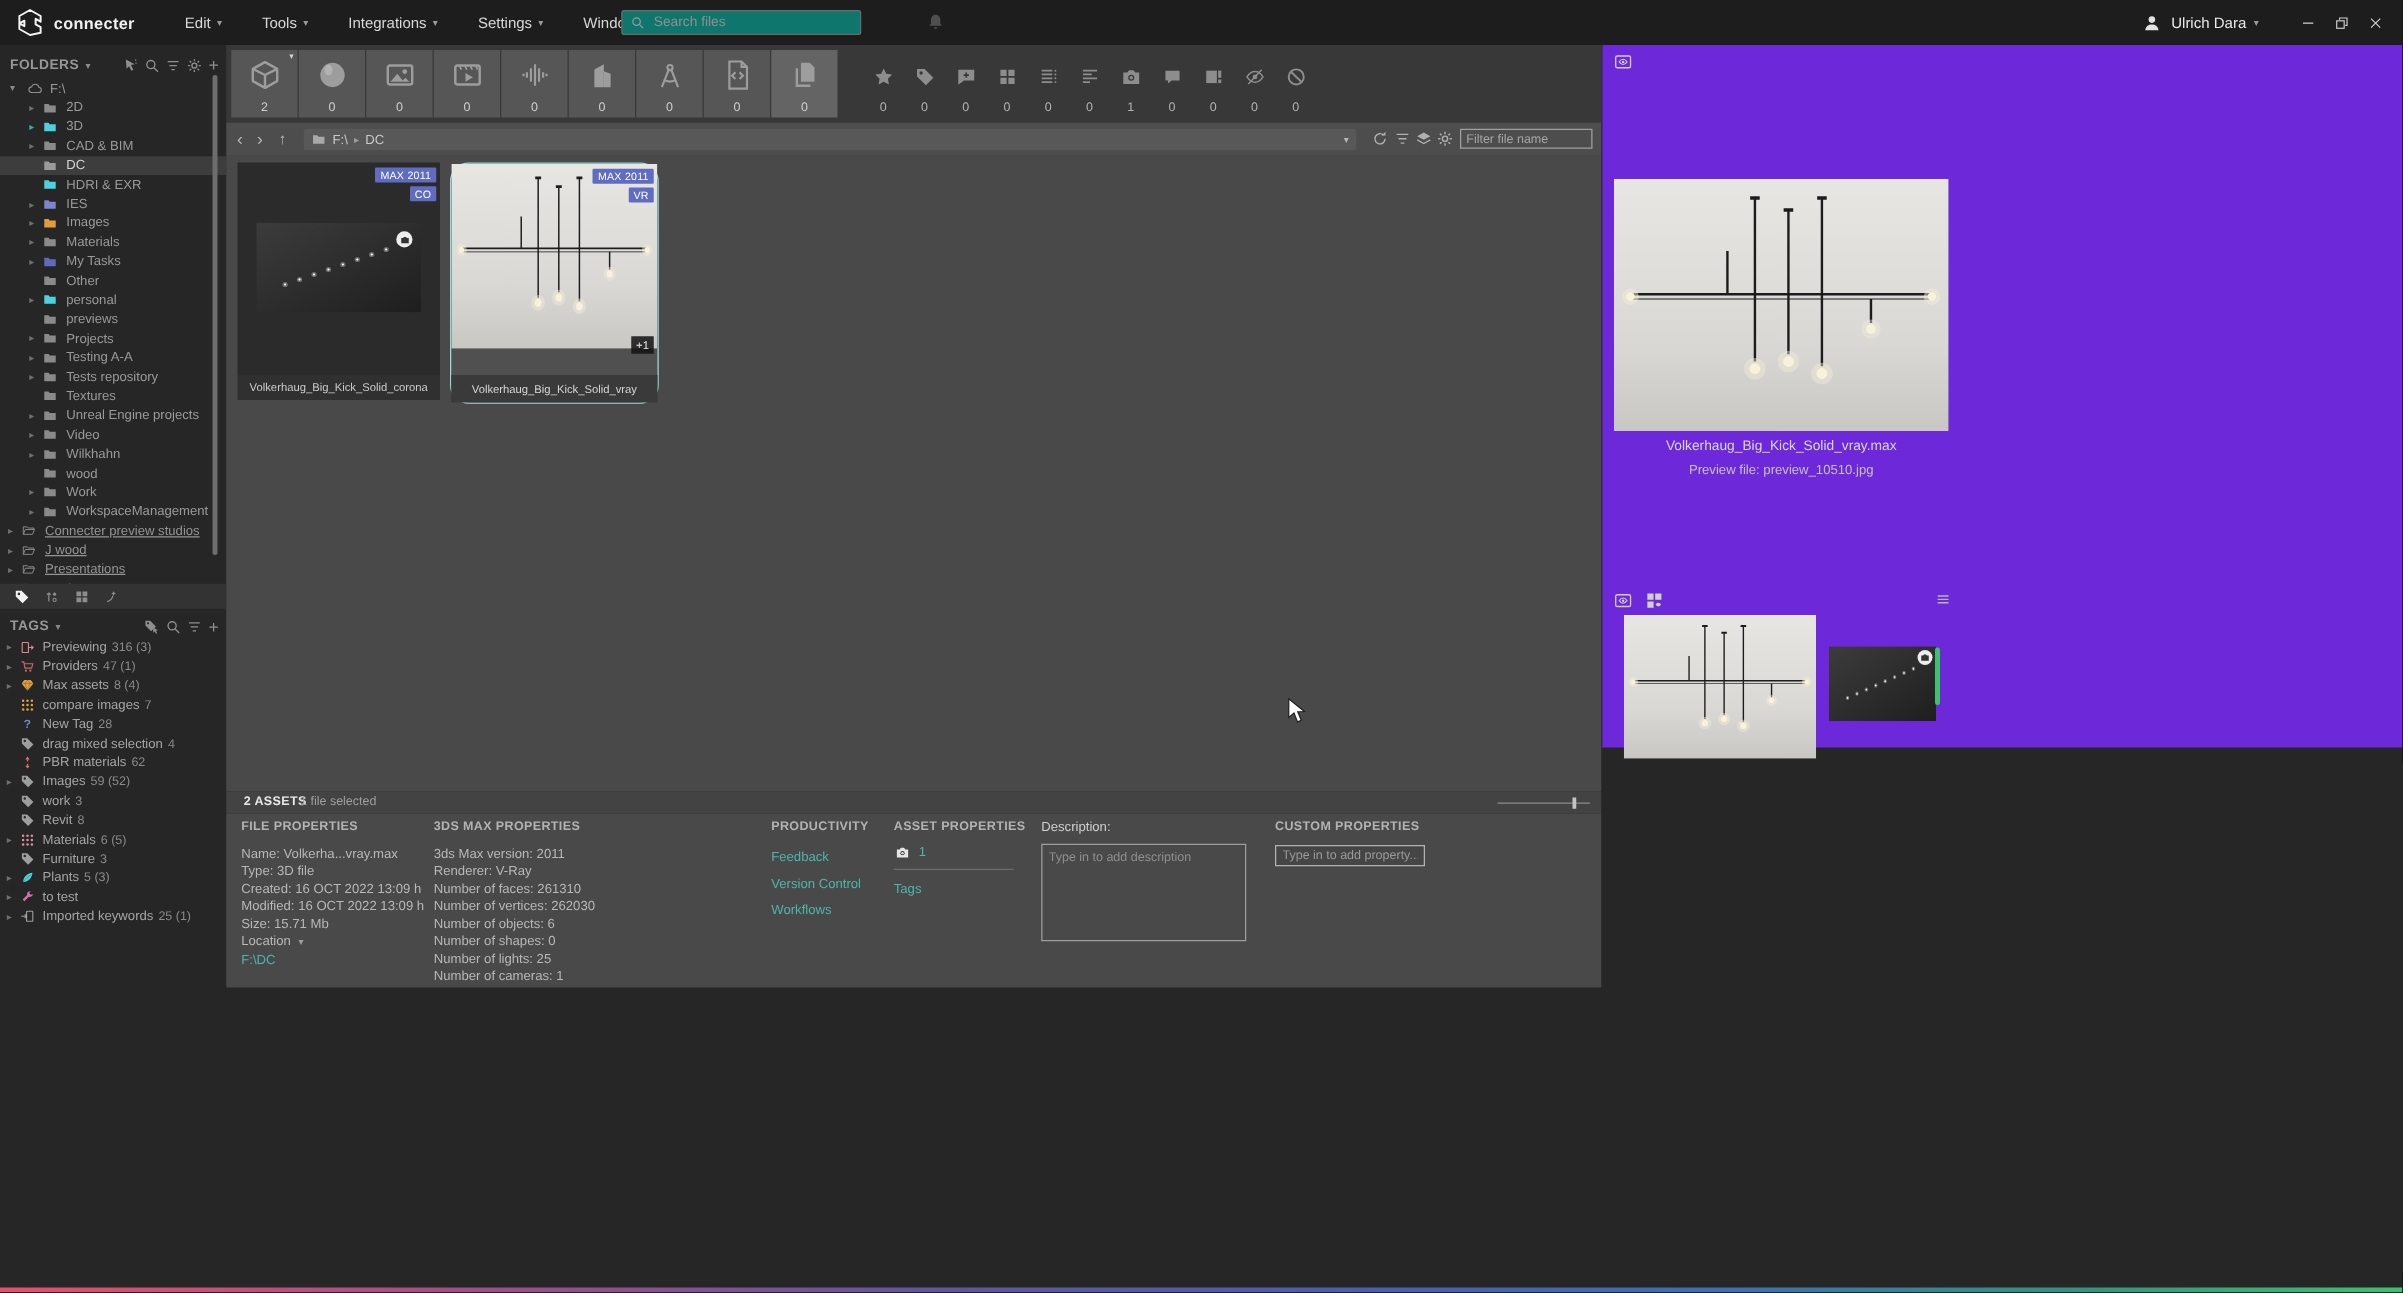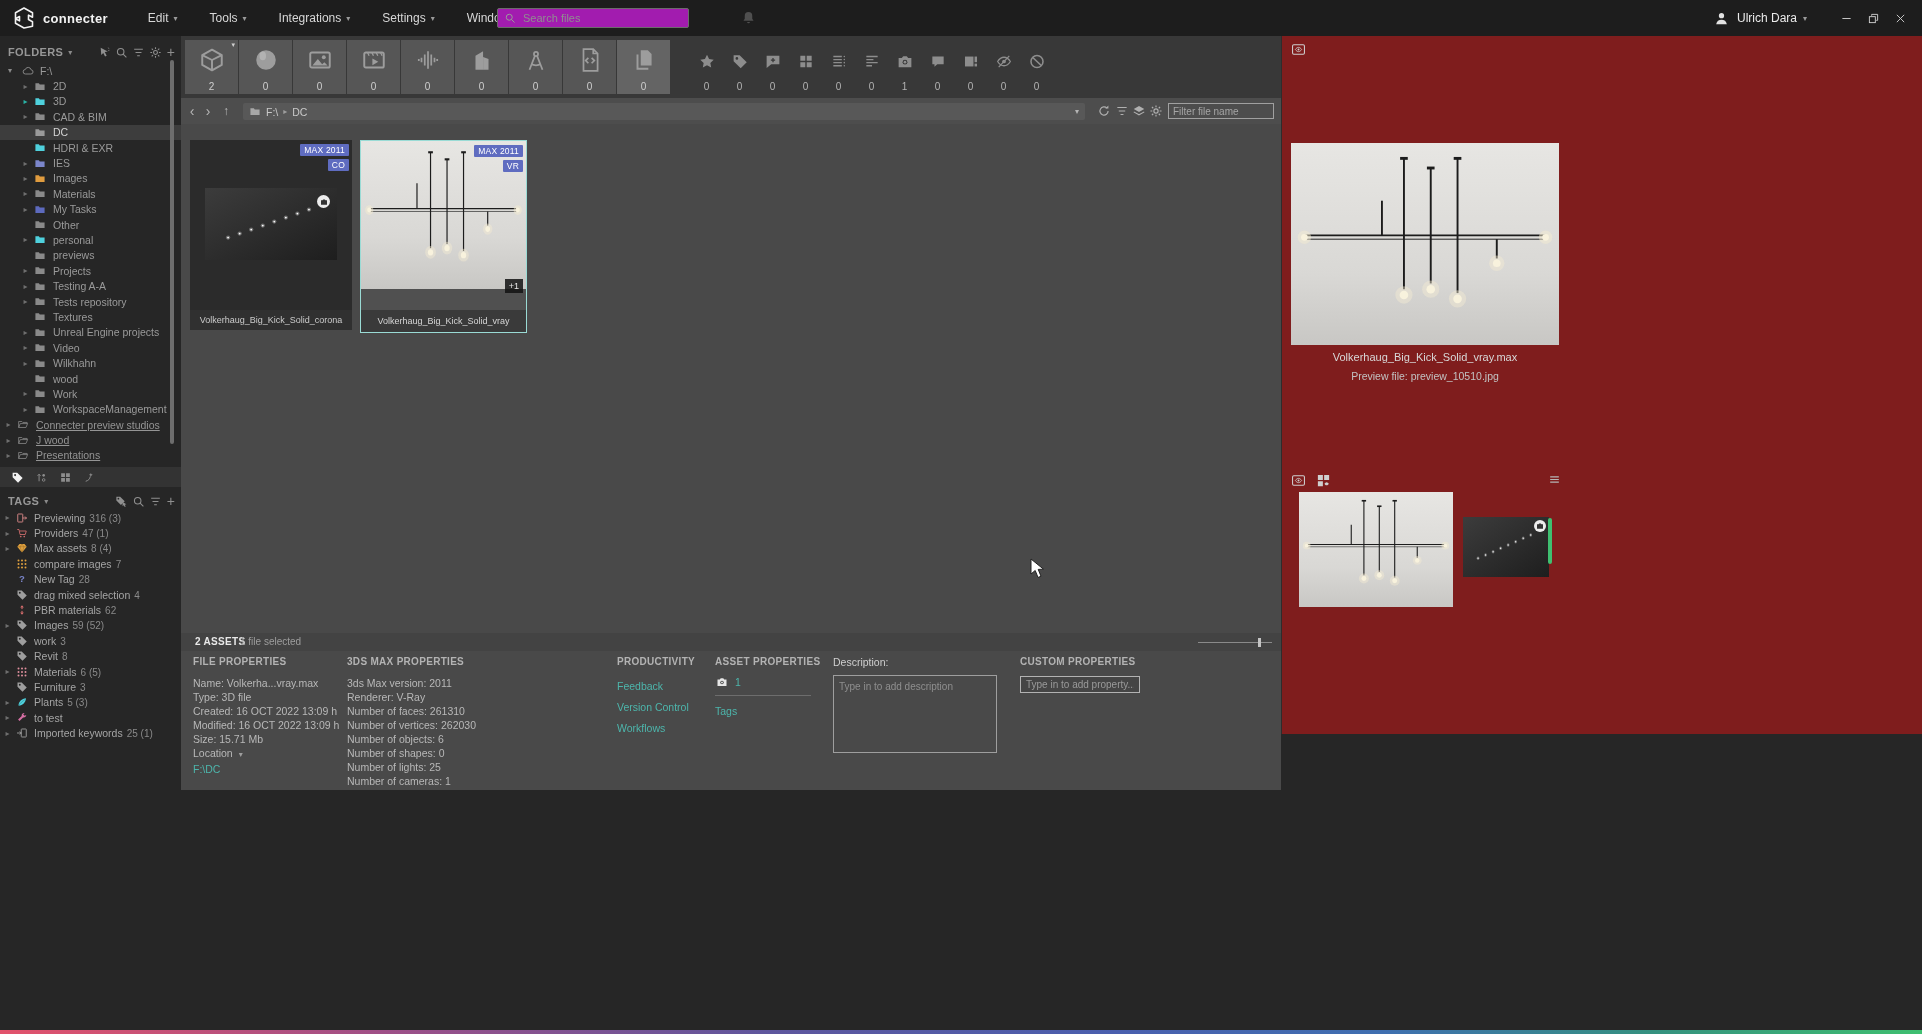--- a/index.html
+++ b/index.html
@@ -9,21 +9,21 @@
   .ico svg{width:100%;height:100%;display:block;}
 
   
   .titlebar{position:absolute;left:0;top:0;width:100%;height:36px;background:#1d1d1d;display:flex;align-items:center;}
   .logo{display:flex;align-items:center;margin-left:12px;}
   .logo .ico{width:24px;height:24px;color:#f2f2f2;}
   .appname{font-size:13px;font-weight:bold;color:#f2f2f2;margin-left:7px;letter-spacing:.3px;}
   .menus{display:flex;margin-left:40px;gap:32px;}
   .menu-item{font-size:12px;color:#d8d8d8;display:flex;align-items:center;gap:5px;cursor:default;}
   .menu-item .mcaret{font-size:8px;color:#9a9a9a;}
-  .tb-search{position:absolute;left:497px;top:8px;width:192px;height:20px;background:#a21caf;border:1px solid #6b6b6b;border-radius:2px;display:flex;align-items:center;padding:0 6px;}
+  .tb-search{position:absolute;left:497px;top:8px;width:192px;height:20px;background:#0f766e;border:1px solid #6b6b6b;border-radius:2px;display:flex;align-items:center;padding:0 6px;}
   .tb-search .ico{width:12px;height:12px;color:#9a9a9a;flex:none;}
   .tb-search input{flex:1;background:transparent;border:none;outline:none;color:#ddd;font-size:11px;margin-left:5px;min-width:0;}
   .tb-search input::placeholder{color:#8f8f8f;}
   .bell{position:absolute;left:741px;top:10px;width:15px;height:15px;color:#4f4f4f;}
   .tb-right{position:absolute;right:0;top:0;height:36px;display:flex;align-items:center;}
   .useric{width:15px;height:15px;color:#e2e2e2;}
   .username{font-size:12px;color:#eaeaea;margin:0 6px 0 8px;text-align:center;}
   .ucaret{font-size:8px;color:#9a9a9a;margin-right:26px;}
   .winbtn{width:27px;height:36px;display:flex;align-items:center;justify-content:center;color:#d2d2d2;}
   .winbtn .ico{width:11px;height:11px;}
@@ -83,21 +83,21 @@
   .ctext{font-size:10.5px;color:#c9c9c9;margin-left:5px;}
   .csep{font-size:8px;color:#9e9e9e;margin:0 5px;}
   .cspacer{flex:1;}
   .cdrop{font-size:8px;color:#b5b5b5;}
   .crumb-act{position:absolute;top:6px;width:14px;height:14px;color:#b0b0b0;}
   .filter-input{position:absolute;left:987px;top:5px;width:106px;height:16px;background:transparent;border:1px solid #a0a0a0;color:#ddd;font-size:10px;padding:0 4px;outline:none;}
   .filter-input::placeholder{color:#a5a5a5;}
 
   
   .canvas{position:absolute;left:181px;top:124px;width:1100px;height:509px;background:#494949;}
-  .card{position:absolute;top:16px;}
+  .card{position:absolute;top:6px;border-radius:15px;}
   .card1{left:9px;width:162px;height:190px;}
   .card1 .thumb{position:relative;width:162px;height:170px;background:#2b2b2b;}
   .card1 .inner-render{position:absolute;left:15px;top:48px;width:132px;height:72px;}
   .cambadge{position:absolute;width:13px;height:13px;background:#ededed;border-radius:50%;display:flex;align-items:center;justify-content:center;}
   .cambadge .ico{width:8px;height:8px;color:#333;}
   .card1 .cambadge{right:22px;top:55px;}
   .badges{position:absolute;top:4px;right:3px;display:flex;flex-direction:column;align-items:flex-end;gap:3px;}
   .badge{background:#5f6cc0;color:#fff;font-size:8.5px;padding:1px 4px;border-radius:1px;letter-spacing:.2px;}
   .card-label{position:absolute;left:0;right:0;bottom:0;height:20px;background:#303030;color:#cbcbcb;font-size:9px;line-height:20px;text-align:center;white-space:nowrap;overflow:hidden;}
   .card2{left:179px;width:167px;height:193px;border:1px solid #9adbd5;background:#505050;}
@@ -127,21 +127,21 @@
   .cam-row{display:flex;align-items:center;gap:6px;}
   .cam-row .ico{width:14px;height:12px;color:#e6e6e6;}
   .asset-div{width:96px;border-bottom:1px solid #6d6d6d;margin:7px 0 8px 0;}
   .desc-label{color:#cfcfcf;margin-bottom:7px;}
   .desc-area{width:164px;height:78px;background:transparent;border:1px solid #9e9e9e;color:#ddd;font-size:10px;padding:5px;resize:none;outline:none;}
   .desc-area::placeholder{color:#8f8f8f;}
   .custom-input{width:120px;height:17px;background:#454545;border:1px solid #b2b2b2;color:#ddd;font-size:10px;padding:0 5px;outline:none;}
   .custom-input::placeholder{color:#9a9a9a;}
 
   
-  .right-panel{position:absolute;left:1281px;top:36px;width:641px;height:698px;background:#7f1d1d;border-left:1px solid #2d2d2d;}
+  .right-panel{position:absolute;left:1281px;top:36px;width:641px;height:562px;background:#6d28d9;border-left:1px solid #2d2d2d;}
   .rp-ico{position:absolute;width:17px;height:15px;color:#cfcfcf;}
   .preview-box{position:absolute;left:9px;top:107px;width:268px;height:202px;}
   .preview-box svg{width:100%;height:100%;}
   .rp-name{position:absolute;left:0;top:315px;width:286px;text-align:center;font-size:11px;color:#d8d8d8;}
   .rp-pfile{position:absolute;left:0;top:334px;width:286px;text-align:center;font-size:10.5px;color:#c2c2c2;}
   .rp-thumb1{position:absolute;left:17px;top:456px;width:154px;height:115px;}
   .rp-thumb1 svg{width:100%;height:100%;}
   .rp-thumb2{position:absolute;left:181px;top:481px;width:86px;height:60px;}
   .rp-thumb2 svg{width:100%;height:100%;}
   .rp-thumb2 .cambadge{right:3px;top:3px;width:12px;height:12px;}

